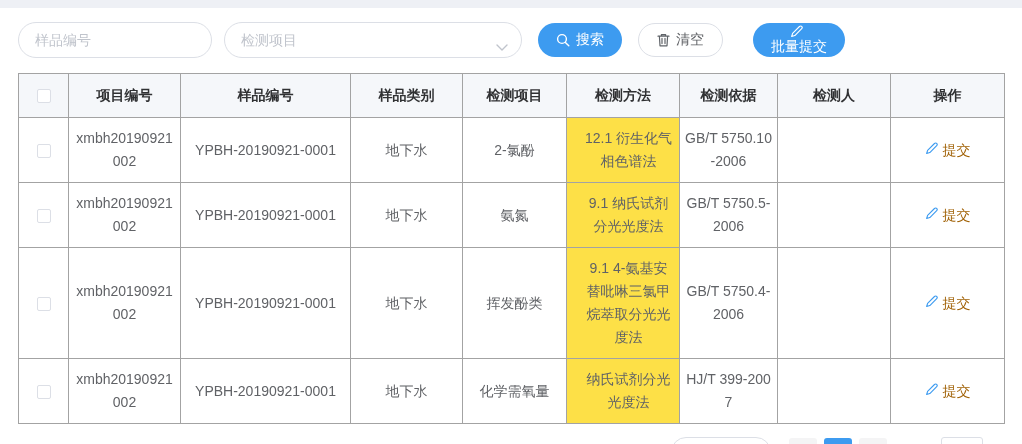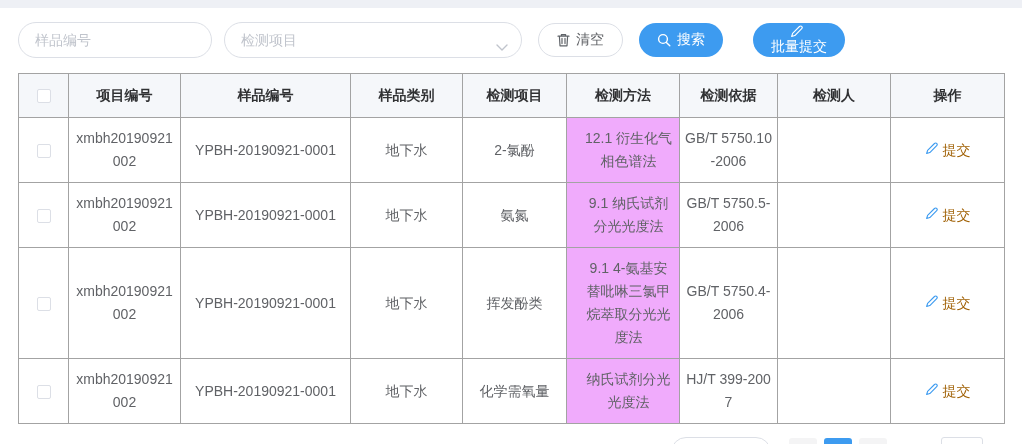--- a/index.html
+++ b/index.html
@@ -31,21 +31,21 @@
   .btn-batch { margin-left:30px;flex-direction:column; }
   .btn-auto { margin-left:18px; }
   .btn-set { margin-left:18px; }
 
   
   table { border-collapse:collapse; table-layout:fixed; width:986px; margin:15px 18px 0 18px; }
   th, td { border:1px solid #a3a3a3; text-align:center; vertical-align:middle;
     font-size:14px; line-height:23px; word-break:break-all; }
   th { background:#f5f7fa; color:#303133; font-weight:bold; height:44px; padding:4px 5px; }
   td { color:#606266; padding:9px 5px; background:#fff; }
-  td.col-method { background:#f0abfc;padding-left:16px; }
+  td.col-method { background:#fde047;padding-left:16px; }
   .checkbox { display:inline-block; width:14px; height:14px; background:#fff;
     border:1px solid #dcdfe6; border-radius:2px; cursor:pointer; vertical-align:middle; }
   .link-submit { color:#a16207; cursor:pointer; display:inline-flex;
     align-items:center; gap:5px; font-size:14px; }
 
   
   .pager-bar { display:flex; align-items:center; justify-content:flex-end;
     margin:13px 18px 0 0; font-size:13px; color:#606266; }
   .total-text { margin-right:16px; }
   .size-select { position:relative; width:100px; height:30px; border:1px solid #dcdfe6;
@@ -74,37 +74,37 @@
   </div>
   <div class="pill-input w-item">
     <input type="text" placeholder="检测项目" style="">
     <span class="sel-caret">
       <svg width="12" height="7" viewBox="0 0 12 7">
           <path d="M1 1l5 5 5-5" fill="none" stroke="#c0c4cc" stroke-width="1.4" stroke-linecap="round" stroke-linejoin="round"></path>
         </svg>
     </span>
   </div>
 
-  <button class="btn btn-plain btn-clear">
-    <span class="ic">
-      <svg width="13" height="14" viewBox="0 0 13 14">
-          <path d="M1 3.2h11M4.4 3.2V1.6h4.2v1.6M2.4 3.2l.6 9.6h7l.6-9.6M5 5.4v5.2M8 5.4v5.2" fill="none" stroke="#5f6368" stroke-width="1.2" stroke-linecap="round" stroke-linejoin="round"></path>
-        </svg>
-    </span>
-    <span>清空</span>
-  </button>
-
   <button class="btn btn-primary btn-search">
     <span class="ic">
       <svg width="14" height="14" viewBox="0 0 14 14">
           <circle cx="6" cy="6" r="4.4" fill="none" stroke="#fff" stroke-width="1.4"></circle>
           <line x1="9.4" y1="9.4" x2="12.8" y2="12.8" stroke="#fff" stroke-width="1.4" stroke-linecap="round"></line>
         </svg>
     </span>
     <span>搜索</span>
+  </button>
+
+  <button class="btn btn-plain btn-clear">
+    <span class="ic">
+      <svg width="13" height="14" viewBox="0 0 13 14">
+          <path d="M1 3.2h11M4.4 3.2V1.6h4.2v1.6M2.4 3.2l.6 9.6h7l.6-9.6M5 5.4v5.2M8 5.4v5.2" fill="none" stroke="#5f6368" stroke-width="1.2" stroke-linecap="round" stroke-linejoin="round"></path>
+        </svg>
+    </span>
+    <span>清空</span>
   </button>
 
   <button class="btn btn-primary btn-batch">
     <span class="ic">
       <svg width="13" height="13" viewBox="0 0 14 14">
           <path d="M10.2 1.6c.7-.7 1.8-.7 2.4 0 .7.7.7 1.7 0 2.4L5.2 11.4l-3.4 1 1-3.4 7.4-7.4z" fill="none" stroke="#fff" stroke-width="1.2" stroke-linejoin="round"></path>
         </svg>
     </span>
     <span>批量提交</span>
   </button>

